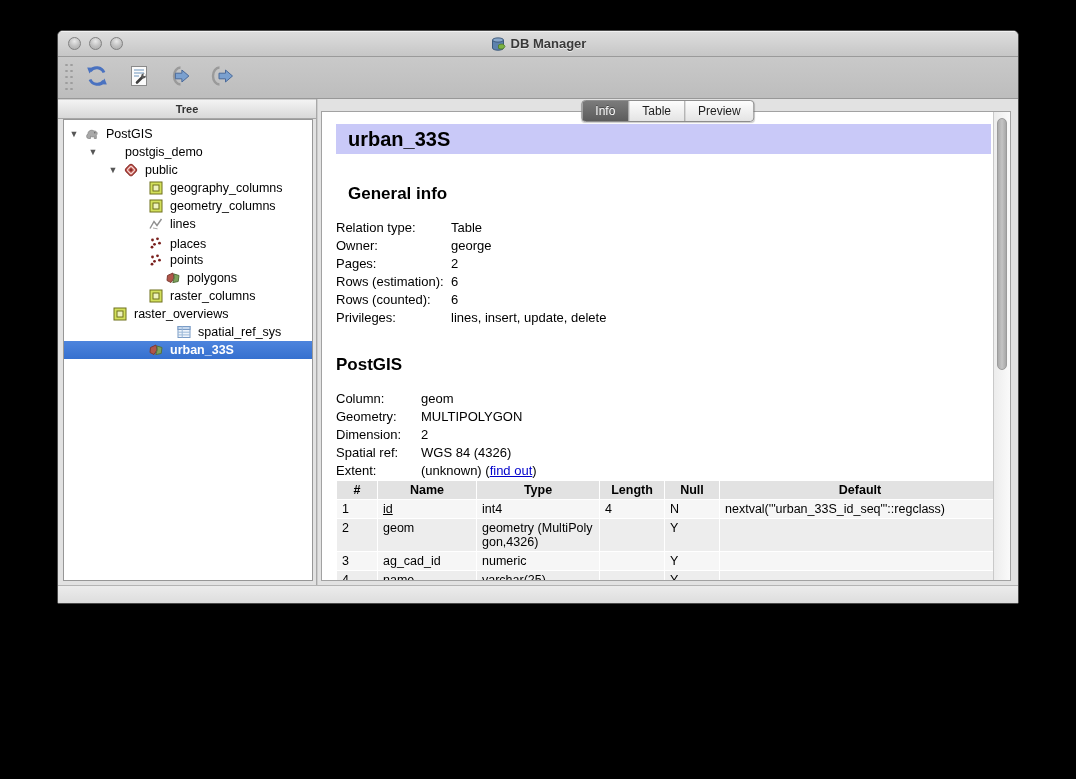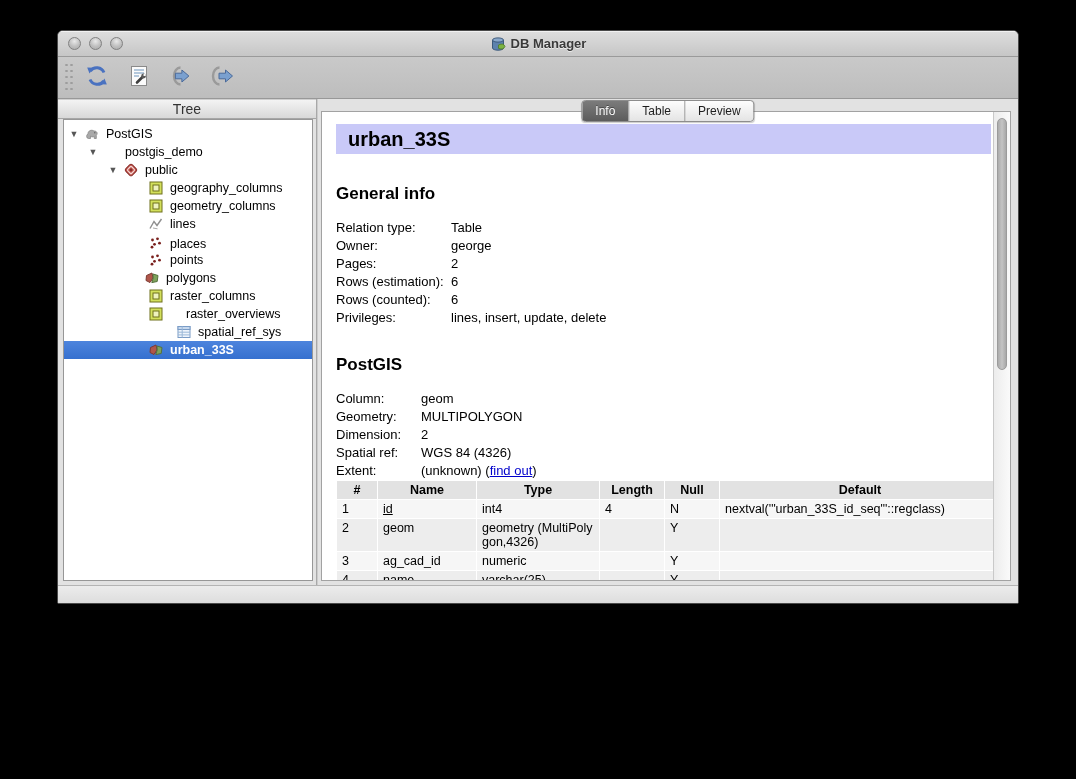--- a/index.html
+++ b/index.html
@@ -30,21 +30,21 @@
   .tb-btn { width:34px; height:32px; background:transparent; border:none; display:flex;
             align-items:center; justify-content:center; margin-right:8px; cursor:default; }
 
   
   .content { flex:1; display:flex; min-height:0; background:#e2e2e2; }
 
   
   .tree-dock { width:258px; flex:0 0 258px; display:flex; flex-direction:column; padding:0 0 4px 0; }
   .dock-header { height:20px; flex:0 0 20px; background:linear-gradient(#f3f3f3,#d8d8d8);
                  border-top:1px solid #cfcfcf; border-bottom:1px solid #a6a6a6;
-                 font-size:14px; color:#333; display:flex; align-items:center; justify-content:center; }
+                 font-size:11px; color:#333; display:flex; align-items:center; justify-content:center;font-weight:bold; }
   .tree-view { flex:1; margin:0 3px 0 5px; background:#fff; border:1px solid #979797; overflow:hidden; padding-top:5px; }
   .tree-row { height:18px; display:flex; align-items:center; font-size:12.5px; color:#000; white-space:nowrap; }
   .tree-row.selected { background:linear-gradient(#4d84dd,#3570cf); color:#fff; font-weight:bold; }
   .tri { width:12px; margin-right:4px; font-size:9px; color:#565656; text-align:center; flex:0 0 12px; }
   .t-ico { width:16px; height:16px; margin-right:6px; flex:0 0 16px; display:inline-flex; }
   .t-spacer { width:16px; margin-right:6px; flex:0 0 16px; }
 
   .splitter { width:2px; flex:0 0 2px; background:#cccccc; border-left:1px solid #a8a8a8; }
 
   
@@ -57,21 +57,21 @@
   .seg { padding:0 13px; font-size:12px; color:#1d1d1d; display:flex; align-items:center;
          border-right:1px solid #9c9c9c; cursor:default; }
   .seg:last-child { border-right:none; }
   .seg.selected { background:linear-gradient(#7b7b7b,#5c5c5c); color:#fff;
                   text-shadow:0 -1px 0 rgba(0,0,0,.4); }
 
   .page { position:absolute; left:0; right:17px; top:0; bottom:0; overflow:hidden; padding:12px 2px 0 14px; }
   .page-title { height:30px; line-height:30px; background:#c9c9f8; padding-left:12px;
                 font-size:20px; font-weight:bold; color:#000; }
   h2.section { font-size:17px; font-weight:bold; color:#000; margin:28px 0 15px 0; }
-  h2.section.first { margin-top:30px; }
+  h2.section.first { margin-top:30px;margin-left:12px; }
   .kv-row { display:flex; line-height:18px; font-size:13px; color:#000; }
   .kv-label { flex:0 0 115px; }
   .postgis .kv-label { flex:0 0 85px; }
   .kv-value a, a.findout { color:#0000cc; text-decoration:underline; }
 
   table.fields { border-collapse:separate; border-spacing:1px; width:660px; font-size:12.5px;
                  margin-top:0; table-layout:fixed; }
   table.fields th { background:#e2e2e2; font-weight:bold; text-align:center; padding:2px 4px; }
   table.fields td { padding:2px 5px; vertical-align:top; word-wrap:break-word; word-break:break-all; }
   table.fields tr.odd td { background:#f6f6f6; }
@@ -233,39 +233,39 @@
                   <circle cx="4.5" cy="5" r="1.4"></circle>
                   <circle cx="9.5" cy="3.8" r="1.4"></circle>
                   <circle cx="6.5" cy="9.3" r="1.4"></circle>
                   <circle cx="11.5" cy="8.2" r="1.4"></circle>
                   <circle cx="4" cy="12.2" r="1.4"></circle>
                 </g>
               </svg>
             </span>
             <span>points</span>
           </div>
-          <div class="tree-row" style="padding-left: 80px;">
+          <div class="tree-row" style="padding-left: 101px;">
             <span class="t-ico">
               <svg width="16" height="16" viewBox="0 0 16 16">
                 <path d="M2.5 5.5 L8 3 L9 8 L6 12.5 L2 10.5 Z" fill="#b0564a" stroke="#7c3b32"></path>
                 <path d="M9 4 L14 5.5 L13.2 11.5 L7.8 12.6 L9.2 8 Z" fill="#7da35c" stroke="#55713c"></path>
               </svg>
             </span>
             <span>polygons</span>
           </div>
           <div class="tree-row" style="padding-left: 84px;">
             <span class="t-ico">
               <svg width="16" height="16" viewBox="0 0 16 16">
                 <rect x="2" y="2" width="12" height="12" fill="#d3e05c" stroke="#6f701d"></rect>
                 <rect x="5" y="5" width="6" height="6" fill="#eef2bd" stroke="#6f701d"></rect>
               </svg>
             </span>
             <span>raster_columns</span>
           </div>
-          <div class="tree-row" style="padding-left: 84px; gap: 16px;">
+          <div class="tree-row" style="padding-left: 48px;">
             <span class="t-ico">
               <svg width="16" height="16" viewBox="0 0 16 16">
                 <rect x="2" y="2" width="12" height="12" fill="#d3e05c" stroke="#6f701d"></rect>
                 <rect x="5" y="5" width="6" height="6" fill="#eef2bd" stroke="#6f701d"></rect>
               </svg>
             </span>
             <span>raster_overviews</span>
           </div>
           <div class="tree-row" style="padding-left: 112px;">
             <span class="t-ico">

